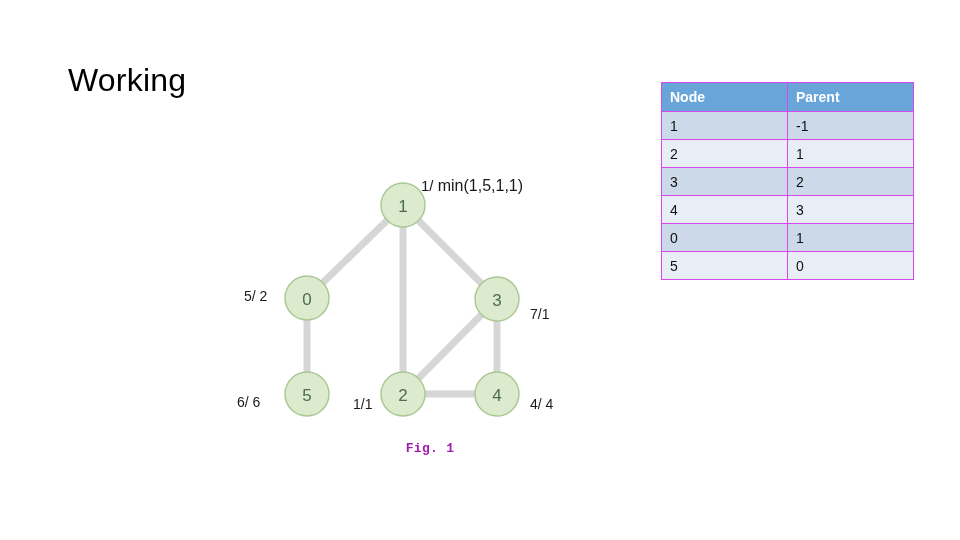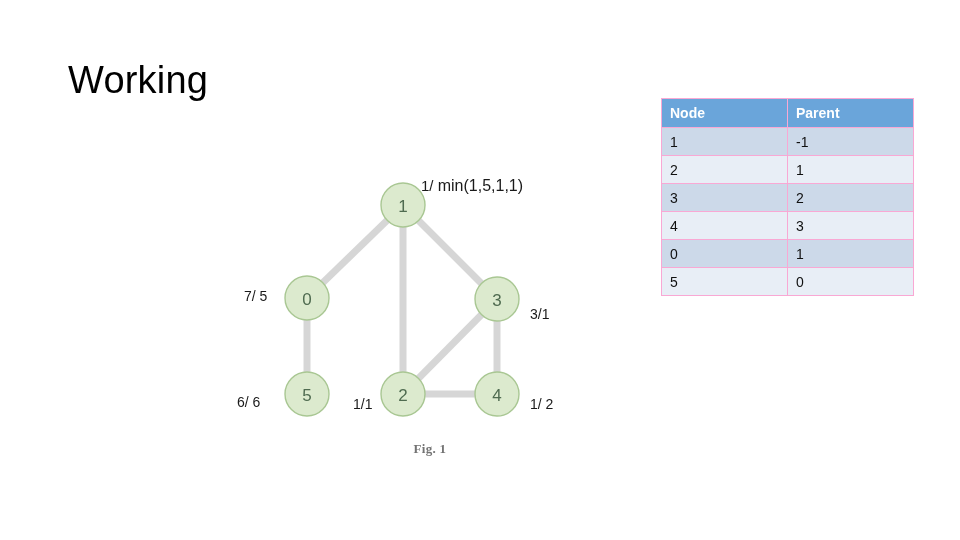--- a/index.html
+++ b/index.html
@@ -14,21 +14,21 @@
     overflow: hidden;
     font-family: "Liberation Sans", sans-serif;
     -webkit-font-smoothing: antialiased;
   }
 
   
   #slide-title {
     position: absolute;
     left: 68px;
     top: 57px;
-    font-size: 38px;
+    font-size: 32px;
     font-weight: 300;
     line-height: 46px;
     color: #000000;
     letter-spacing: 0.2px;
     white-space: nowrap;
   }
 
   
   #figure {
     position: absolute;
@@ -80,37 +80,37 @@
   #annot-node5 { left: 12px;  top: 230px; }
   #annot-node2 { left: 128px; top: 232px; }
   #annot-node4 { left: 305px; top: 232px; }
 
   #fig-caption {
     position: absolute;
     left: 150px;
     top: 276px;
     width: 110px;
     text-align: center;
-    font-family: Liberation Serif, serif;
+    font-family: Liberation Mono, monospace;
     font-size: 13px;
     font-weight: bold;
-    color: #737373;
+    color: #a21caf;
     letter-spacing: 0.3px;
   }
 
   
   #parent-table {
     position: absolute;
     left: 661px;
-    top: 98px;
+    top: 82px;
     width: 250px;
     border-collapse: separate;
     border-spacing: 1px 1px;
     table-layout: fixed;
-    background: #f9a8d4;
+    background: #d946ef;
   }
   #parent-table th,
   #parent-table td {
     padding: 0 0 0 8px;
     height: 27px;
     font-family: "Liberation Sans", sans-serif;
     font-size: 14px;
     text-align: left;
     vertical-align: middle;
     font-weight: normal;
@@ -167,29 +167,29 @@
         </g>
         <g>
           <circle cx="272" cy="229" r="22" class="node-circle" fill="#dceace" stroke="#a9c793"></circle>
           <text x="272" y="230" class="node-label-text">4</text>
         </g>
       </g>
   </svg>
 
   <div class="annot" id="annot-node1"><span class="big">1/ </span><span class="minpart">min(1,5,1,1)</span></div>
 
-  <div class="annot" id="annot-node0">7/ 5</div>
-
-  <div class="annot" id="annot-node3">3/1</div>
+  <div class="annot" id="annot-node0">5/ 2</div>
+
+  <div class="annot" id="annot-node3">7/1</div>
 
   <div class="annot" id="annot-node5">6/ 6</div>
 
   <div class="annot" id="annot-node2">1/1</div>
 
-  <div class="annot" id="annot-node4">1/ 2</div>
+  <div class="annot" id="annot-node4">4/ 4</div>
 
   <div id="fig-caption">Fig. 1</div>
 </div>
 
 <table id="parent-table">
   <colgroup>
     <col class="c-node">
     <col class="c-parent">
   </colgroup>
   <thead>

